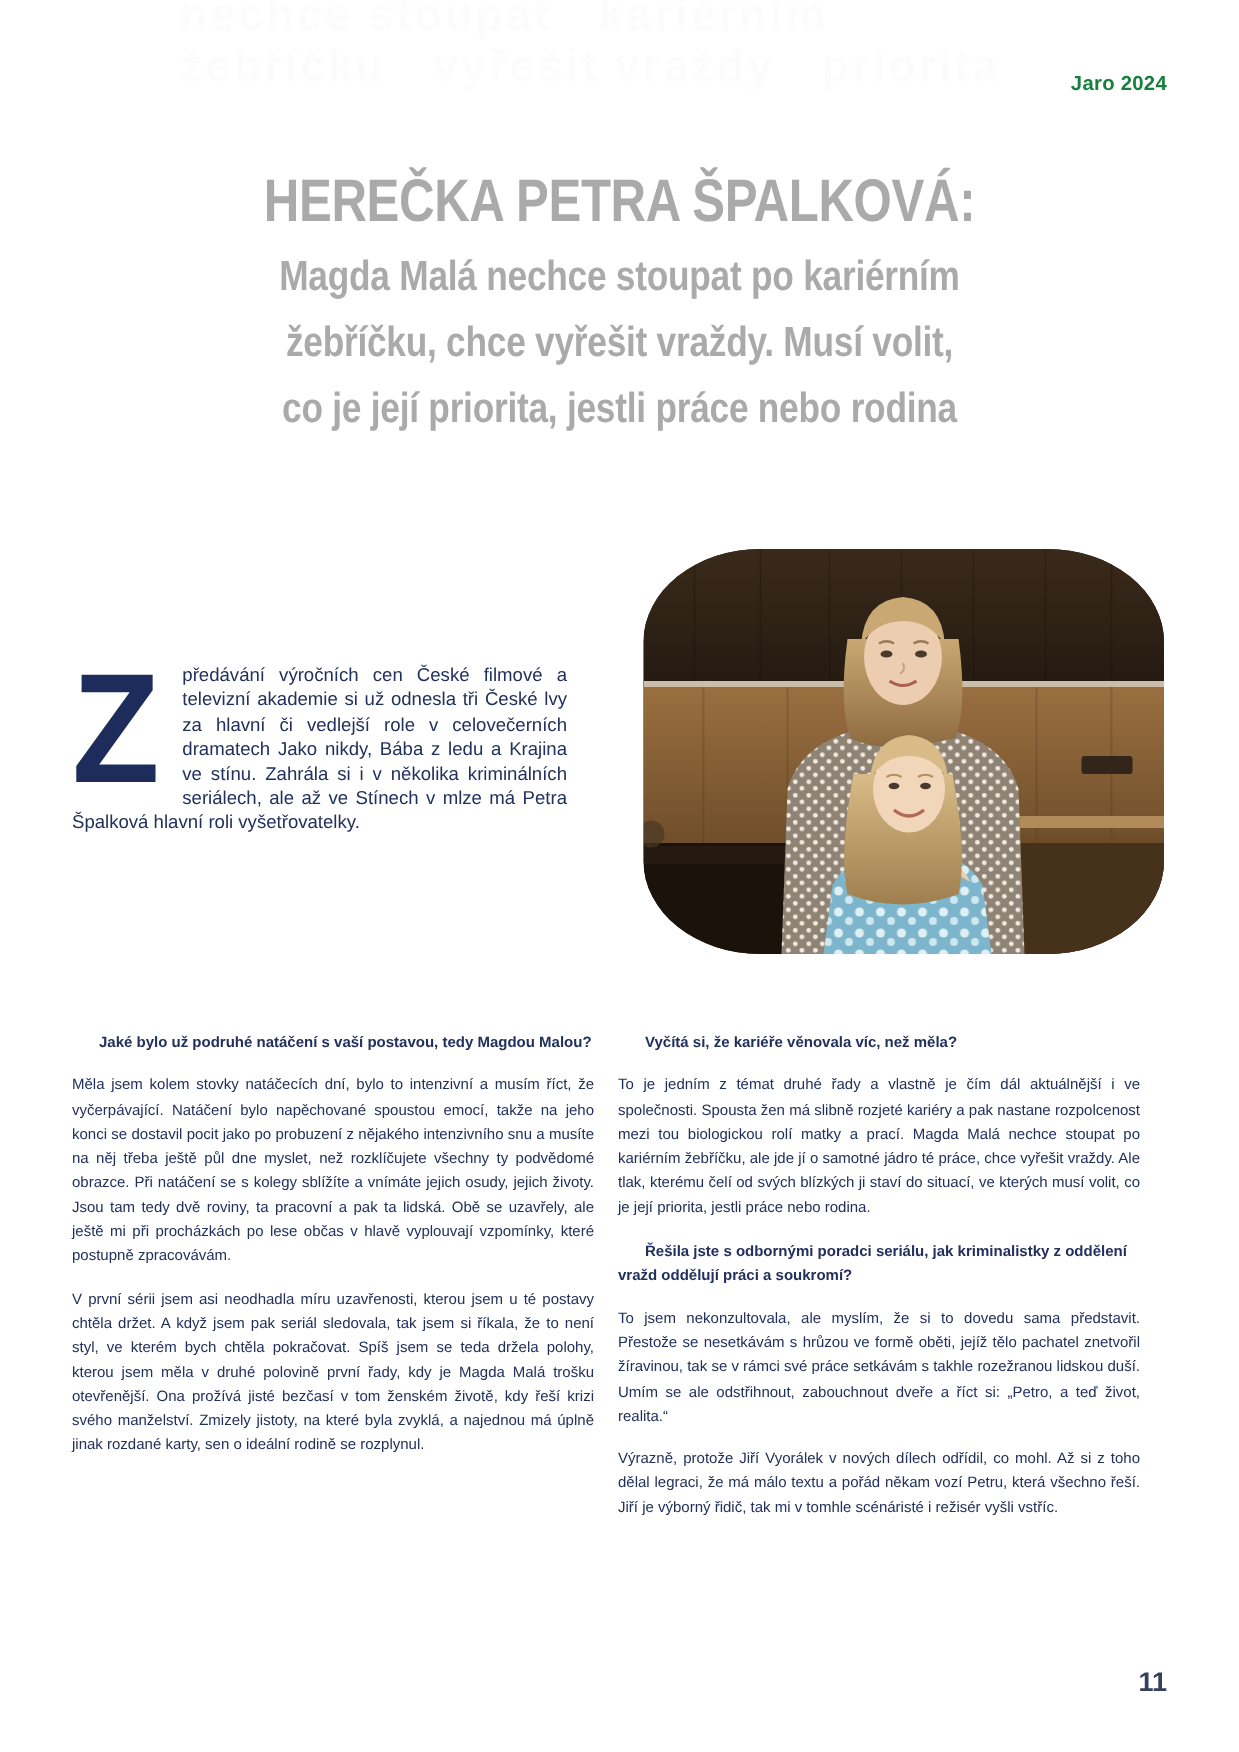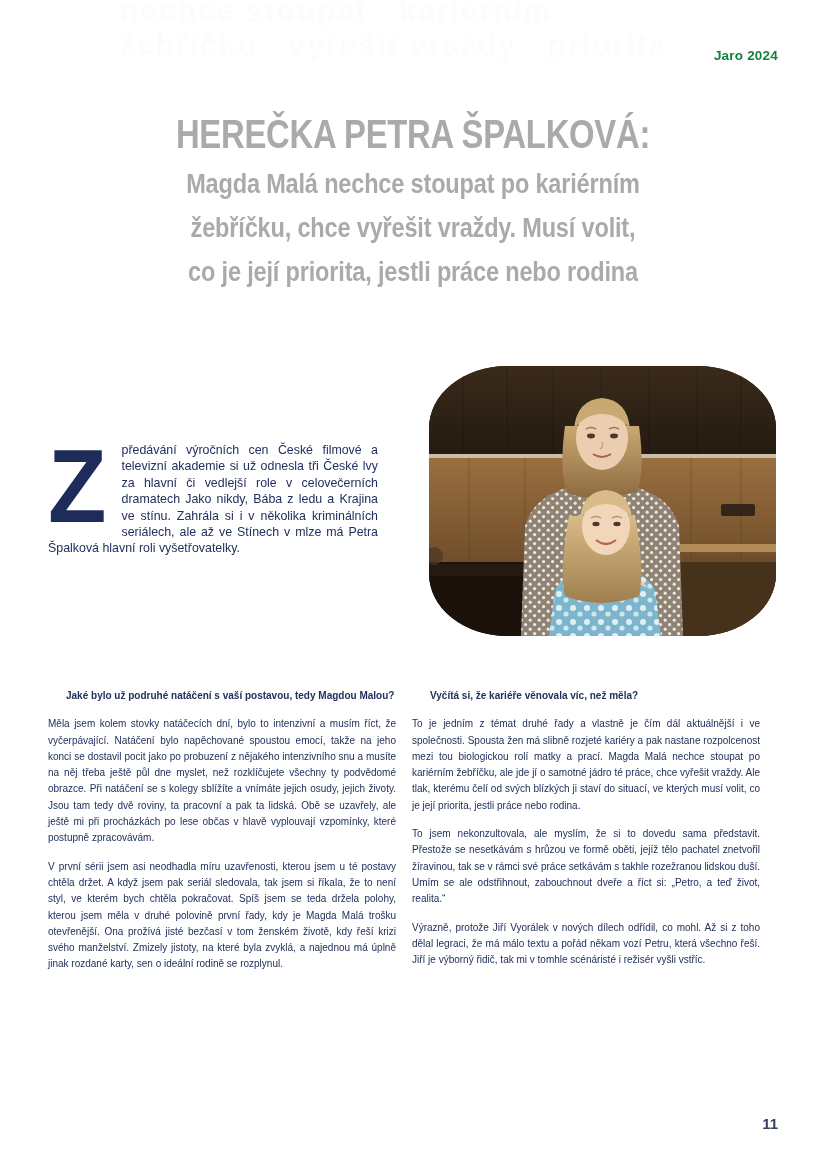--- a/index.html
+++ b/index.html
@@ -146,21 +146,21 @@
   .col p.q:first-child { margin-top: 0; }
   .col p.a {
     margin-top: 12px;
   }
 
   
   .folio {
     position: absolute;
     bottom: 36px;
     right: 48px;
-    font-size: 15px;
+    font-size: 18px;
     font-weight: 700;
     color: #37415e;
     margin-left: 36px;
   }
 </style>
 </head>
 <body>
 
 <div class="page">
 
@@ -298,19 +298,20 @@
 
   <div class="col col-left">
     <p class="q">Jaké bylo už podruhé natáčení s vaší postavou, tedy Magdou Malou?</p>
     <p class="a">Měla jsem kolem stovky natáčecích dní, bylo to intenzivní a musím říct, že vyčerpávající. Natáčení bylo napěchované spoustou emocí, takže na jeho konci se dostavil pocit jako po probuzení z nějakého intenzivního snu a musíte na něj třeba ještě půl dne myslet, než rozklíčujete všechny ty podvědomé obrazce. Při natáčení se s kolegy sblížíte a vnímáte jejich osudy, jejich životy. Jsou tam tedy dvě roviny, ta pracovní a pak ta lidská. Obě se uzavřely, ale ještě mi při procházkách po lese občas v hlavě vyplouvají vzpomínky, které postupně zpracovávám.</p>
     <p class="a">V první sérii jsem asi neodhadla míru uzavřenosti, kterou jsem u té postavy chtěla držet. A když jsem pak seriál sledovala, tak jsem si říkala, že to není styl, ve kterém bych chtěla pokračovat. Spíš jsem se teda držela polohy, kterou jsem měla v druhé polovině první řady, kdy je Magda Malá trošku otevřenější. Ona prožívá jisté bezčasí v tom ženském životě, kdy řeší krizi svého manželství. Zmizely jistoty, na které byla zvyklá, a najednou má úplně jinak rozdané karty, sen o ideální rodině se rozplynul.</p>
   </div>
 
   <div class="col col-right">
     <p class="q">Vyčítá si, že kariéře věnovala víc, než měla?</p>
     <p class="a">To je jedním z témat druhé řady a vlastně je čím dál aktuálnější i ve společnosti. Spousta žen má slibně rozjeté kariéry a pak nastane rozpolcenost mezi tou biologickou rolí matky a prací. Magda Malá nechce stoupat po kariérním žebříčku, ale jde jí o samotné jádro té práce, chce vyřešit vraždy. Ale tlak, kterému čelí od svých blízkých ji staví do situací, ve kterých musí volit, co je její priorita, jestli práce nebo rodina.</p>
+    <p class="q">Řešila jste s odbornými poradci seriálu, jak kriminalistky z oddělení vražd oddělují práci a soukromí?</p>
     <p class="a">To jsem nekonzultovala, ale myslím, že si to dovedu sama představit. Přestože se nesetkávám s hrůzou ve formě oběti, jejíž tělo pachatel znetvořil žíravinou, tak se v rámci své práce setkávám s takhle rozežranou lidskou duší. Umím se ale odstřihnout, zabouchnout dveře a říct si: „Petro, a teď život, realita.“</p>
     <p class="a">Výrazně, protože Jiří Vyorálek v nových dílech odřídil, co mohl. Až si z toho dělal legraci, že má málo textu a pořád někam vozí Petru, která všechno řeší. Jiří je výborný řidič, tak mi v tomhle scénáristé i režisér vyšli vstříc.</p>
   </div>
 
   <div class="folio">11</div>
 
 </div>
 
 </body></html>

